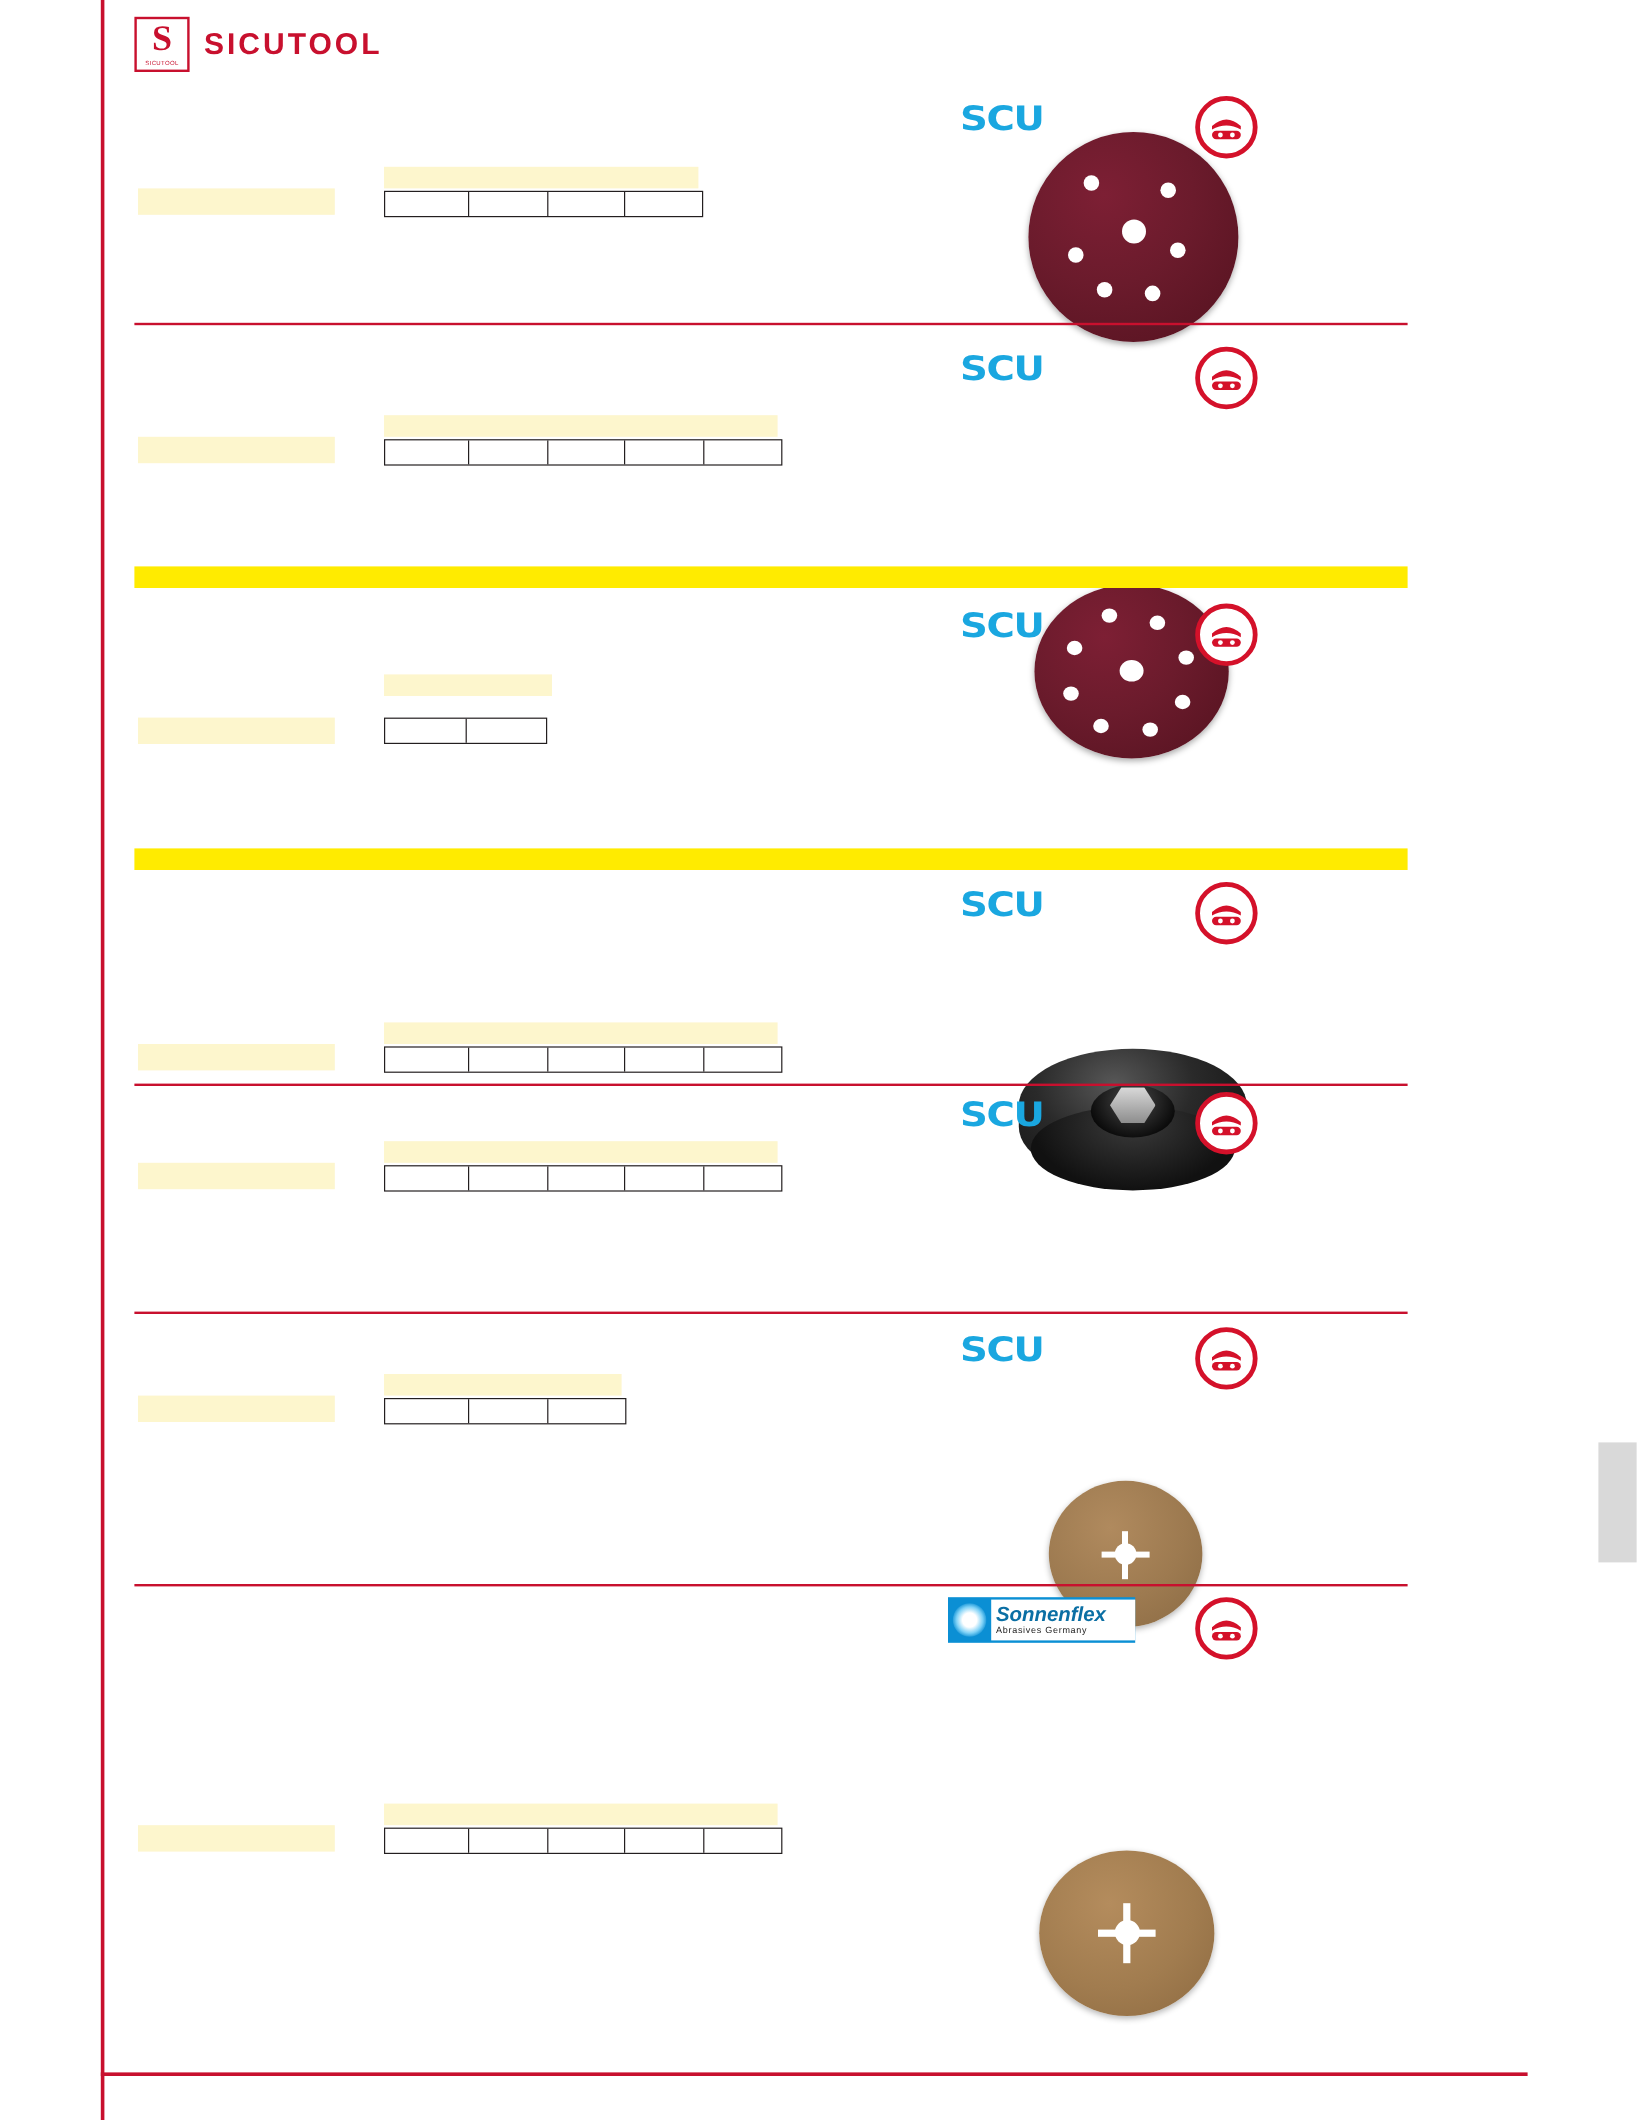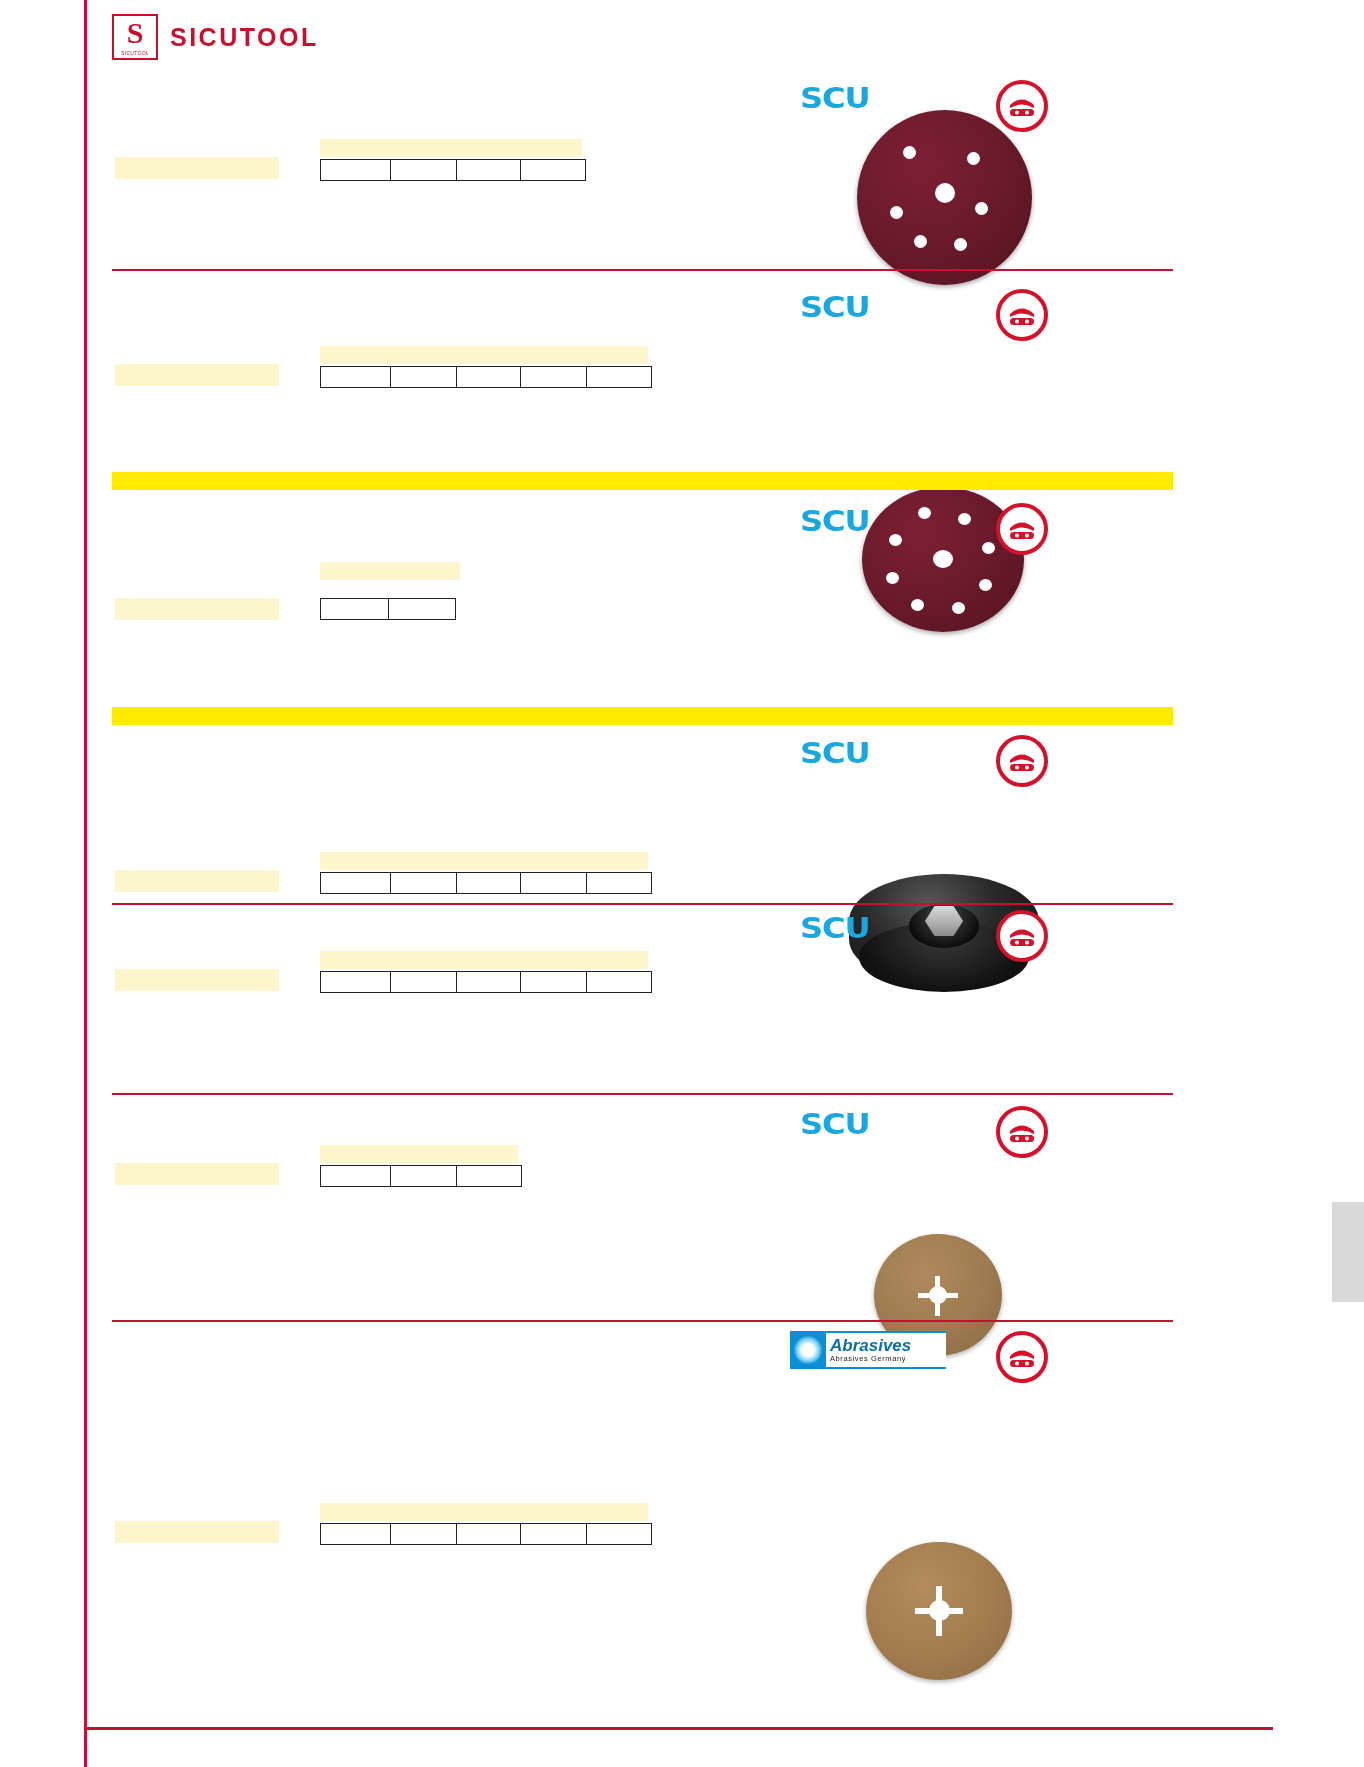--- a/index.html
+++ b/index.html
@@ -440,21 +440,21 @@
   <div class="cell" style="width:70px;"></div>
   <div class="cell" style="width:66px;"></div>
   <div class="cell" style="width:64px;"></div>
 </div>
 
 <div class="sep-thin" style="top:1320px;"></div>
 
 <div class="sonnen" style="left:790px; top:1331px;">
   <div class="sun"></div>
   <div class="txtwrap">
-    <div class="nm">Abrasives</div>
+    <div class="nm">Sonnenflex</div>
     <div class="sub">Abrasives Germany</div>
   </div>
 </div>
 
 <div class="safety" style="left:996px; top:1331px;">
   <svg width="34" height="34" viewBox="0 0 34 34" aria-hidden="true">
     <path d="M5 16 Q17 5 29 16 L29 19 Q17 12 5 19 Z" fill="#d4112a"></path>
     <rect x="5" y="20" width="24" height="7" rx="3.5" fill="#d4112a"></rect>
     <circle cx="12" cy="23.5" r="2" fill="#ffffff"></circle>
     <circle cx="22" cy="23.5" r="2" fill="#ffffff"></circle>

